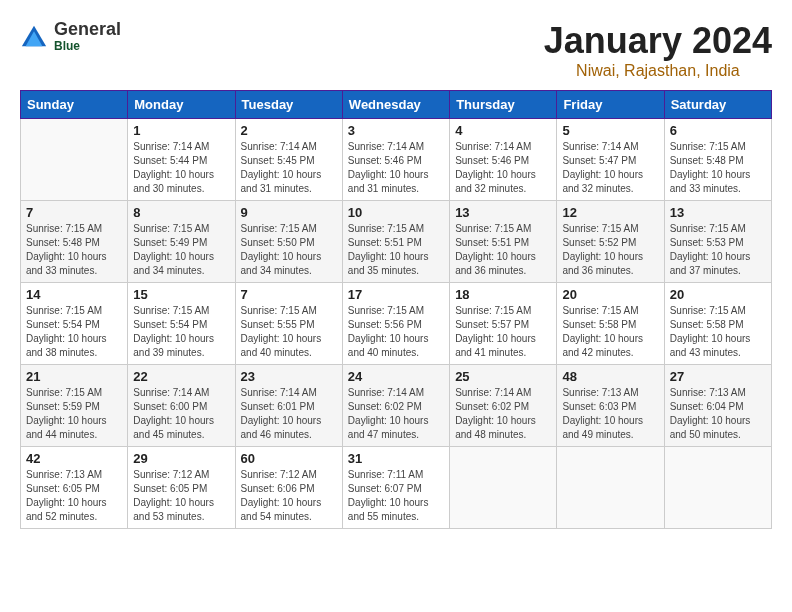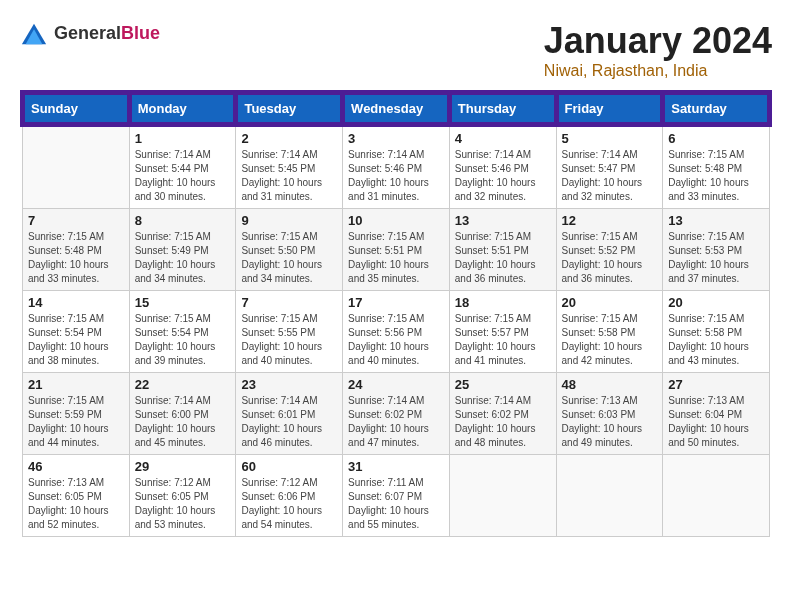--- a/index.html
+++ b/index.html
@@ -16,39 +16,39 @@
       align-items: flex-start;
       margin-bottom: 10px;
     }
     .logo {
       display: flex;
       align-items: center;
       gap: 6px;
     }
     .logo-text {
       display: flex;
-      flex-direction: row;
+      flex-direction: column;
       line-height: 1.1;
     }
     .logo-general {
       font-size: 18px;
       font-weight: bold;
       color: #333;
     }
     .logo-blue {
-      font-size: 18px;
-      font-weight: bold;
-      color: #be185d;
+      font-size: 12px;
+      font-weight: bold;
+      color: #14532d;
     }
     .logo-icon {
       width: 28px;
       height: 28px;
     }
     .title-section {
-      text-align: left;
+      text-align: center;
     }
     .month-title {
       font-size: 36px;
       font-weight: bold;
       color: #222;
     }
     .location-subtitle {
       font-size: 16px;
       color: #a16207;
     }
@@ -57,21 +57,21 @@
       border-collapse: collapse;
       table-layout: fixed;
     }
     thead th {
       background-color: #1565c0;
       color: #fff;
       text-align: left;
       padding: 6px 6px;
       font-size: 13px;
       font-weight: bold;
-      border: 5px solid #4c1d95;
+      border: 1px solid #4c1d95;
     }
     tbody td {
       border: 1px solid #ccc;
       vertical-align: top;
       padding: 4px 5px;
       font-size: 10.5px;
       color: #333;
       height: 80px;
     }
     .day-number {
@@ -322,21 +322,21 @@
         <td>
           <span class="day-number">27</span>
           <div class="day-info" style="white-space: pre-line;">Sunrise: 7:13 AM
 Sunset: 6:04 PM
 Daylight: 10 hours
 and 50 minutes.</div>
         </td>
       </tr>
       <tr>
         <td>
-          <span class="day-number">46</span>
+          <span class="day-number">42</span>
           <div class="day-info" style="white-space: pre-line;">Sunrise: 7:13 AM
 Sunset: 6:05 PM
 Daylight: 10 hours
 and 52 minutes.</div>
         </td>
         <td>
           <span class="day-number">29</span>
           <div class="day-info" style="white-space: pre-line;">Sunrise: 7:12 AM
 Sunset: 6:05 PM
 Daylight: 10 hours

